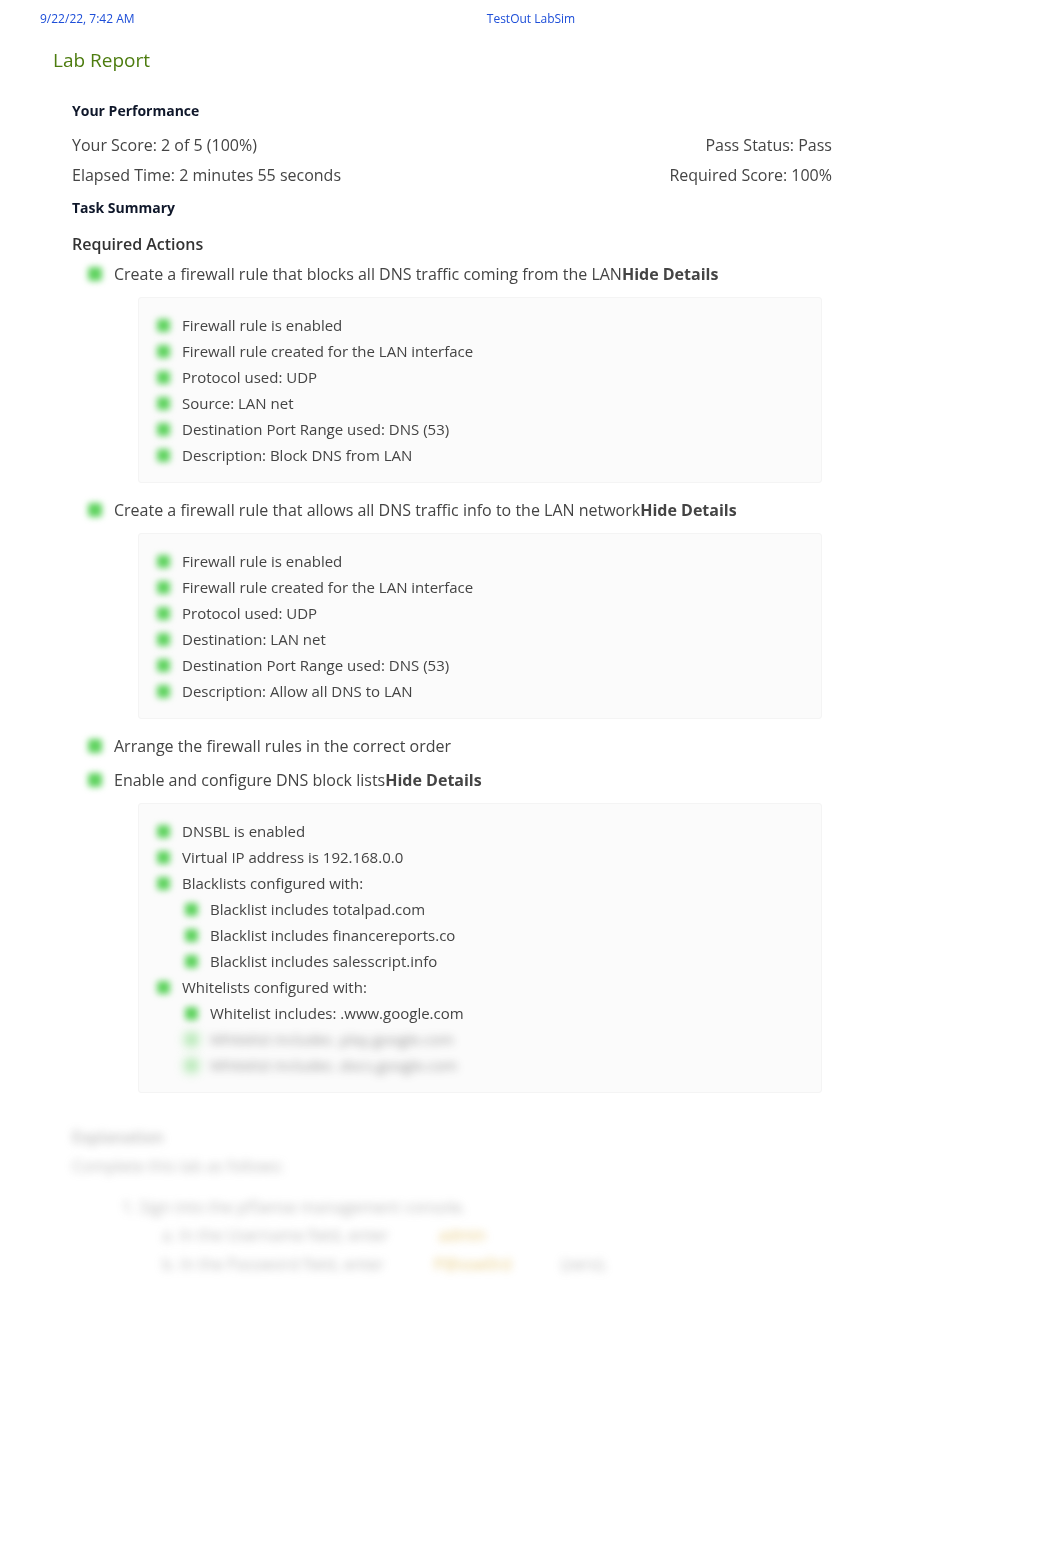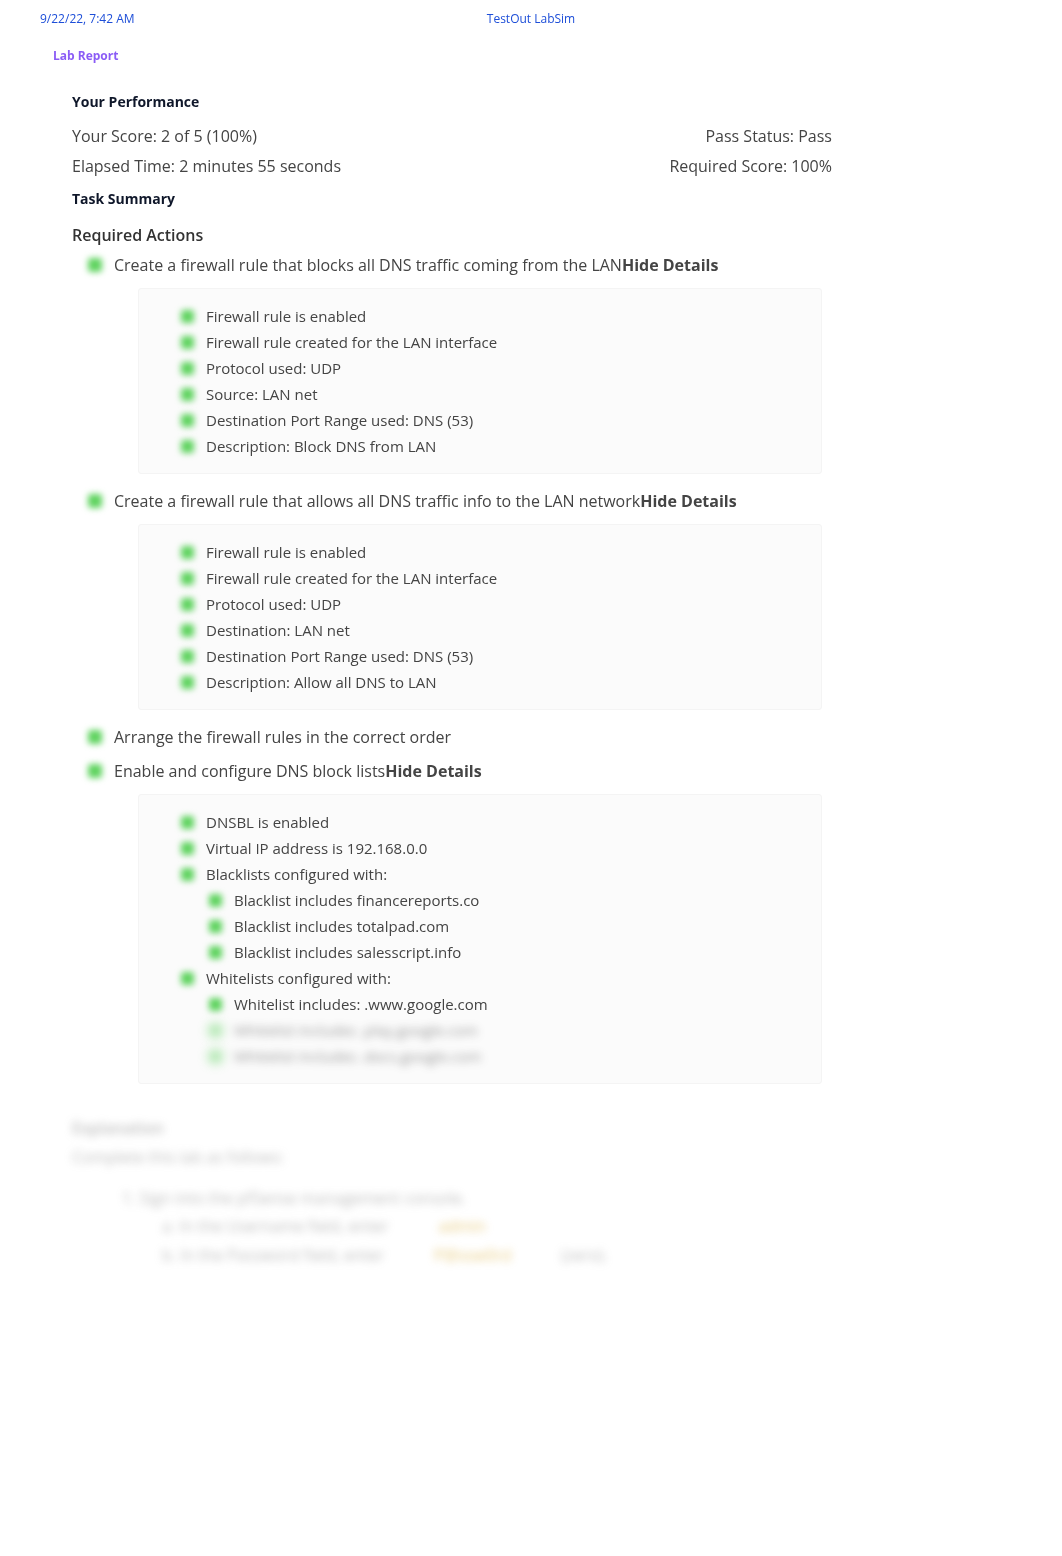--- a/index.html
+++ b/index.html
@@ -13,23 +13,23 @@
   .page-header {
     display: flex;
     justify-content: space-between;
     padding: 10px 40px 6px 40px;
     font-size: 12px;
     color: #1d4ed8;
   }
   .page-header .center { position: absolute; left: 50%; transform: translateX(-50%); }
   .content { padding: 0 40px 60px 18px; }
   .lab-report-title {
-    font-size: 12px;
-    font-weight: 700;
-    color: #8b5cf6;
+    font-size: 19px;
+    font-weight: 400;
+    color: #4d7c0f;
     padding: 14px 0 10px 35px;
   }
   .section-title {
     font-size: 14px;
     font-weight: 700;
     color: #0f172a;
     padding: 18px 0 10px 54px;
   }
   .perf-row {
     display: flex;
@@ -70,21 +70,20 @@
     border-radius: 3px;
     margin: 6px 200px 10px 120px;
     padding: 14px 18px;
   }
   .detail-item {
     display: flex;
     align-items: center;
     font-size: 15px;
     color: #444;
     padding: 3px 0;
-    margin-left: 24px;
   }
   .sub-detail {
     padding-left: 28px;
   }
   .hide-details { color: #444; font-weight: bold; }
   .blurred {
     filter: blur(4px);
     opacity: 0.55;
     user-select: none;
   }
@@ -208,25 +207,25 @@
     <div class="detail-item">
         <span class="green-dot sm"></span>
         <span>Virtual IP address is 192.168.0.0</span>
       </div>
     <div class="detail-item">
         <span class="green-dot sm"></span>
         <span>Blacklists configured with:</span>
       </div>
     <div class="detail-item sub-detail">
         <span class="green-dot sm"></span>
+        <span>Blacklist includes totalpad.com</span>
+      </div>
+    <div class="detail-item sub-detail">
+        <span class="green-dot sm"></span>
         <span>Blacklist includes financereports.co</span>
-      </div>
-    <div class="detail-item sub-detail">
-        <span class="green-dot sm"></span>
-        <span>Blacklist includes totalpad.com</span>
       </div>
     <div class="detail-item sub-detail">
         <span class="green-dot sm"></span>
         <span>Blacklist includes salesscript.info</span>
       </div>
     <div class="detail-item">
         <span class="green-dot sm"></span>
         <span>Whitelists configured with:</span>
       </div>
     <div class="detail-item sub-detail">

